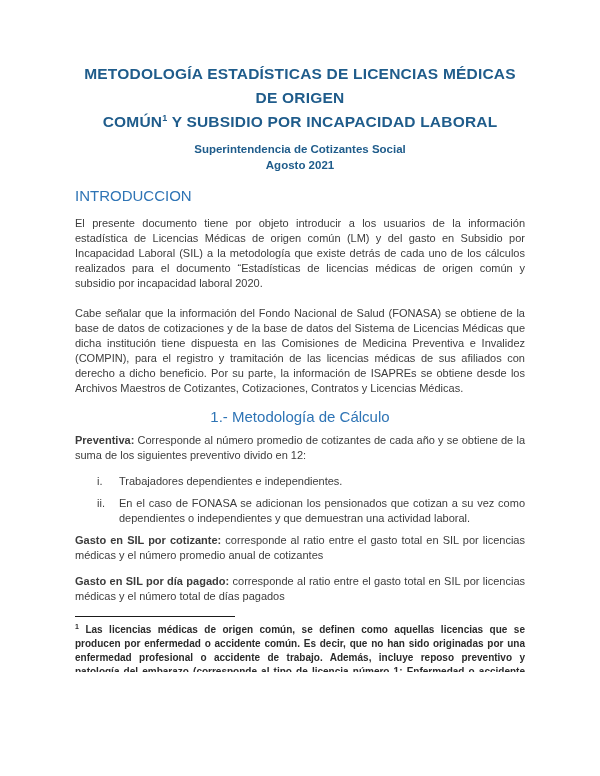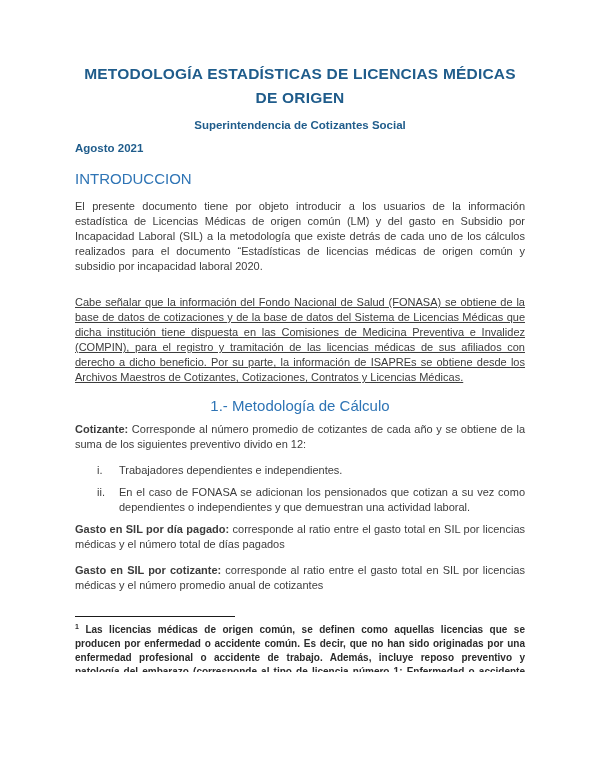--- a/index.html
+++ b/index.html
@@ -36,43 +36,42 @@
   }
   .subtitle-block{
     margin-top:8px;
     text-align:center;
     color:var(--title-blue);
     font-weight:bold;
     font-size:11.5px;
     line-height:15.5px;
   }
   .doc-date{
-    margin-top:7px;
-    text-align:left;
+    text-align:center;
     color:var(--title-blue);
     font-weight:bold;
     font-size:11.5px;
     line-height:15.5px;
   }
   
   .h1{
     margin-top:13px;
     color:var(--heading-blue);
     font-size:15px;
     font-weight:400;
     line-height:19px;
   }
   .h1.spaced{margin-top:2px;text-align:center;}
   
   .para{
     font-size:11px;
     line-height:15px;
     text-align:justify;
   }
-  .para + .para{margin-top:21px;text-decoration:underline;}
+  .para + .para{margin-top:15px;}
   .term{
     margin-top:7px;
     font-size:11px;
     line-height:15px;
     text-align:justify;
   }
   .term .lead{font-weight:bold;}
   
   .roman-list{margin-top:7px;}
   .list-item{
@@ -116,50 +115,51 @@
     line-height:0;
   }
 </style>
 </head>
 <body>
 
 <div class="page">
 
   <div class="doc-title">
     <div class="title-line">METODOLOGÍA ESTADÍSTICAS DE LICENCIAS MÉDICAS DE ORIGEN</div>
+    <div class="title-line"><span>COMÚN</span><sup>1</sup><span> Y SUBSIDIO POR INCAPACIDAD LABORAL</span></div>
   </div>
 
   <div class="subtitle-block">
     <div>Superintendencia de Cotizantes Social</div>
   </div>
 
   <div class="doc-date">Agosto 2021</div>
 
   <div class="h1">INTRODUCCION</div>
 
   <p class="para">El presente documento tiene por objeto introducir a los usuarios de la información estadística de Licencias Médicas de origen común (LM) y del gasto en Subsidio por Incapacidad Laboral (SIL) a la metodología que existe detrás de cada uno de los cálculos realizados para el documento “Estadísticas de licencias médicas de origen común y subsidio por incapacidad laboral 2020.</p>
   <p class="para">Cabe señalar que la información del Fondo Nacional de Salud (FONASA) se obtiene de la base de datos de cotizaciones y de la base de datos del Sistema de Licencias Médicas que dicha institución tiene dispuesta en las Comisiones de Medicina Preventiva e Invalidez (COMPIN), para el registro y tramitación de las licencias médicas de sus afiliados con derecho a dicho beneficio. Por su parte, la información de ISAPREs se obtiene desde los Archivos Maestros de Cotizantes, Cotizaciones, Contratos y Licencias Médicas.</p>
 
   <div class="h1 spaced">1.- Metodología de Cálculo</div>
 
-  <p class="term"><span class="lead">Cotizante:</span> <span>Corresponde al número promedio de cotizantes de cada año y se obtiene de la suma de los siguientes preventivo divido en 12:</span></p>
+  <p class="term"><span class="lead">Preventiva:</span> <span>Corresponde al número promedio de cotizantes de cada año y se obtiene de la suma de los siguientes preventivo divido en 12:</span></p>
 
   <div class="roman-list">
     <div class="list-item">
       <span class="num">i.</span>
       <span class="txt">Trabajadores dependientes e independientes.</span>
     </div>
     <div class="list-item">
       <span class="num">ii.</span>
       <span class="txt">En el caso de FONASA se adicionan los pensionados que cotizan a su vez como dependientes o independientes y que demuestran una actividad laboral.</span>
     </div>
   </div>
 
+  <p class="term"><span class="lead">Gasto en SIL por cotizante:</span> <span>corresponde al ratio entre el gasto total en SIL por licencias médicas y el número promedio anual de cotizantes</span></p>
+
   <p class="term"><span class="lead">Gasto en SIL por día pagado:</span> <span>corresponde al ratio entre el gasto total en SIL por licencias médicas y el número total de días pagados</span></p>
-
-  <p class="term"><span class="lead">Gasto en SIL por cotizante:</span> <span>corresponde al ratio entre el gasto total en SIL por licencias médicas y el número promedio anual de cotizantes</span></p>
 
   <div class="footnote-area">
     <div class="footnote-separator"></div>
     <div class="footnote"><sup>1</sup><span> Las licencias médicas de origen común, se definen como aquellas licencias que se producen por enfermedad o accidente común. Es decir, que no han sido originadas por una enfermedad profesional o accidente de trabajo. Además, incluye reposo preventivo y patología del embarazo (corresponde al tipo de licencia número 1: Enfermedad o accidente común, 2: Prórroga medicina preventiva y 7: Patología del embarazo del formulario de licencia médica).</span></div>
   </div>
 
 </div>
 
 </body></html>

